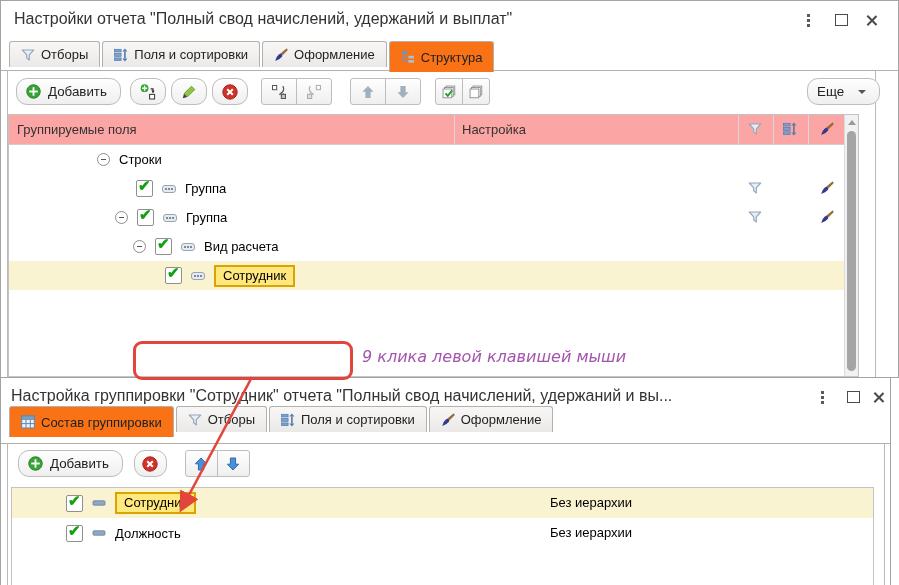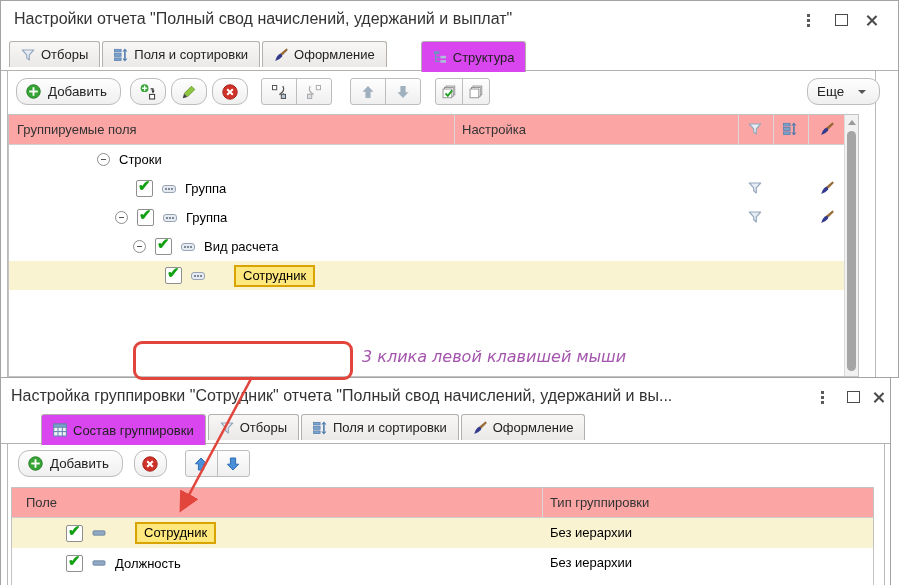--- a/index.html
+++ b/index.html
@@ -15,21 +15,21 @@
   .kebab b{width:3px;height:3px;background:#5a5a5a;display:block;}
   .maxbox{width:11px;height:10px;border:1.5px solid #4b4b4b;}
   .closex{position:relative;width:13px;height:13px;}
   .closex::before,.closex::after{content:"";position:absolute;left:6px;top:0;width:1.6px;height:13px;background:#4b4b4b;}
   .closex::before{transform:rotate(45deg);}.closex::after{transform:rotate(-45deg);}
   
   .tabs{position:absolute;display:flex;align-items:flex-start;height:30px;}
   .tab{display:flex;align-items:center;gap:6px;height:25px;padding:0 11px;margin-right:2px;
        background:linear-gradient(#f8f7f6,#ebe9e7);border:1px solid #b3b0ad;border-bottom:none;
        border-radius:3px 3px 0 0;color:#222;position:relative;z-index:1;white-space:nowrap;}
-  .tab.active{background:#d946ef;height:30px;z-index:4;margin-left:32px;}
+  .tab.active{background:#f97316;height:30px;z-index:4;}
   .tabline{position:absolute;left:0;height:0;border-top:1px solid #b3b0ad;z-index:2;}
   .frame{position:absolute;border:1px solid #bbb8b5;background:#fff;box-sizing:border-box;}
   
   .tbar{position:absolute;display:flex;align-items:center;z-index:5;}
   .btn{display:inline-flex;align-items:center;justify-content:center;height:27px;box-sizing:border-box;
        background:linear-gradient(#fefefe,#f0efef);border:1px solid #bdbdbd;border-radius:11px;color:#222;}
   .btn.lbl{padding:0 13px 0 9px;gap:7px;}
   .btn.ico{width:36px;}
   .pair .btn:first-child{border-radius:3px 0 0 3px;}
   .pair .btn:last-child{border-radius:0 3px 3px 0;margin-left:-1px;}
@@ -46,21 +46,21 @@
   .brow{position:relative;display:flex;align-items:center;height:30px;color:#000;}
   .brow.sel{background:#faf3d2;}
   .sp{flex:none;display:block;height:1px;}
   .exp{flex:none;width:11px;height:11px;border:1px solid #8d8d8d;border-radius:50%;background:#fff;
        display:inline-flex;align-items:center;justify-content:center;margin-right:9px;}
   .exp::after{content:"";width:5px;height:0;border-top:1.5px solid #555;}
   .cb{flex:none;width:15px;height:15px;border:1px solid #8f8f8f;border-radius:2px;background:#fff;position:relative;margin-right:9px;}
   .cb::after{content:"✔";position:absolute;left:1px;top:-4px;font-size:15px;font-weight:700;color:#13a113;}
   .ic{flex:none;margin-right:9px;}
   .ricon{position:absolute;top:7px;}
-  .hlbox{background:#ffe87d;border:2px solid #d9a300;padding:1px 7px 2px;margin-left:20px;}
+  .hlbox{background:#ffe87d;border:2px solid #d9a300;padding:1px 7px 2px;}
   .typecell{position:absolute;left:538px;top:7px;}
   
   .sbar{position:absolute;right:0;top:0;bottom:0;width:13px;background:#f1f1f1;border-left:1px solid #dcdcdc;}
   .sarrow{position:absolute;left:3px;top:5px;width:0;height:0;border-left:4px solid transparent;border-right:4px solid transparent;border-bottom:5px solid #9a9a9a;}
   .sthumb{position:absolute;left:2px;right:2px;top:16px;bottom:5px;background:#a5a5a5;border-radius:5px;}
   
   .redbox{position:absolute;left:133px;top:341px;width:214px;height:33px;border:3px solid #e2453c;border-radius:9px;z-index:46;}
   .hint{position:absolute;left:362px;top:347px;font-family:"DejaVu Sans",sans-serif;font-style:italic;
         font-size:16px;font-weight:500;color:#a455ad;z-index:46;white-space:nowrap;}
   #overlay{position:absolute;left:0;top:0;width:899px;height:585px;z-index:47;pointer-events:none;}
@@ -359,21 +359,21 @@
       </span>
     </span>
   <span class="wctl" style="left:843px;top:10px;">
       <span class="maxbox"></span>
     </span>
   <span class="wctl" style="left:868px;top:10px;">
       <span class="closex"></span>
     </span>
 
   <div class="tabline" style="top:65px;width:889px;"></div>
-  <div class="tabs" style="left:8px;top:36px;">
+  <div class="tabs" style="left:8px;top:28px;">
     <div class="tab active">
       <svg width="14" height="14">
           <use href="#i-grid"></use>
         </svg>
       <span>Состав группировки</span>
     </div>
     <div class="tab">
       <svg width="14" height="14">
           <use href="#i-funnel"></use>
         </svg>
@@ -415,25 +415,20 @@
         </button>
       <button class="btn ico" style="width:33px;">
           <svg width="14" height="14" fill="#4a90d9" stroke="#2d6cb0">
             <use href="#i-arrow-down"></use>
           </svg>
         </button>
     </span>
   </div>
 
   <div class="grid" style="left:10px;top:109px;width:863px;height:118px;border-bottom:none;">
-    <div class="ghead">
-      <span class="hlab" style="left:14px;">Поле</span>
-      <span class="hlab" style="left:538px;">Тип группировки</span>
-      <span class="gdiv" style="left:530px;"></span>
-    </div>
 
     <div class="brow sel">
       <span class="sp" style="width:54px"></span>
       <span class="cb"></span>
       <svg class="ic" width="14" height="6">
           <use href="#i-dash"></use>
         </svg>
       <span class="hlbox">Сотрудник</span>
       <span class="typecell">Без иерархии</span>
     </div>
@@ -444,21 +439,21 @@
       <svg class="ic" width="14" height="6">
           <use href="#i-dash"></use>
         </svg>
       <span>Должность</span>
       <span class="typecell">Без иерархии</span>
     </div>
   </div>
 </div>
 
 <div class="redbox"></div>
-<span class="hint">3 клика левой клавишей мыши</span>
+<span class="hint">9 клика левой клавишей мыши</span>
 <svg id="overlay">
   <defs>
     <marker id="ah" markerWidth="8" markerHeight="8" refX="6" refY="4" orient="auto">
       <path d="M0,0 L8,4 L0,8 z" fill="#e2453c"></path>
     </marker>
   </defs>
   <line x1="252" y1="377" x2="182" y2="508" stroke="#e2453c" stroke-width="2.6" marker-end="url(#ah)"></line>
 </svg>
 
 </body></html>

